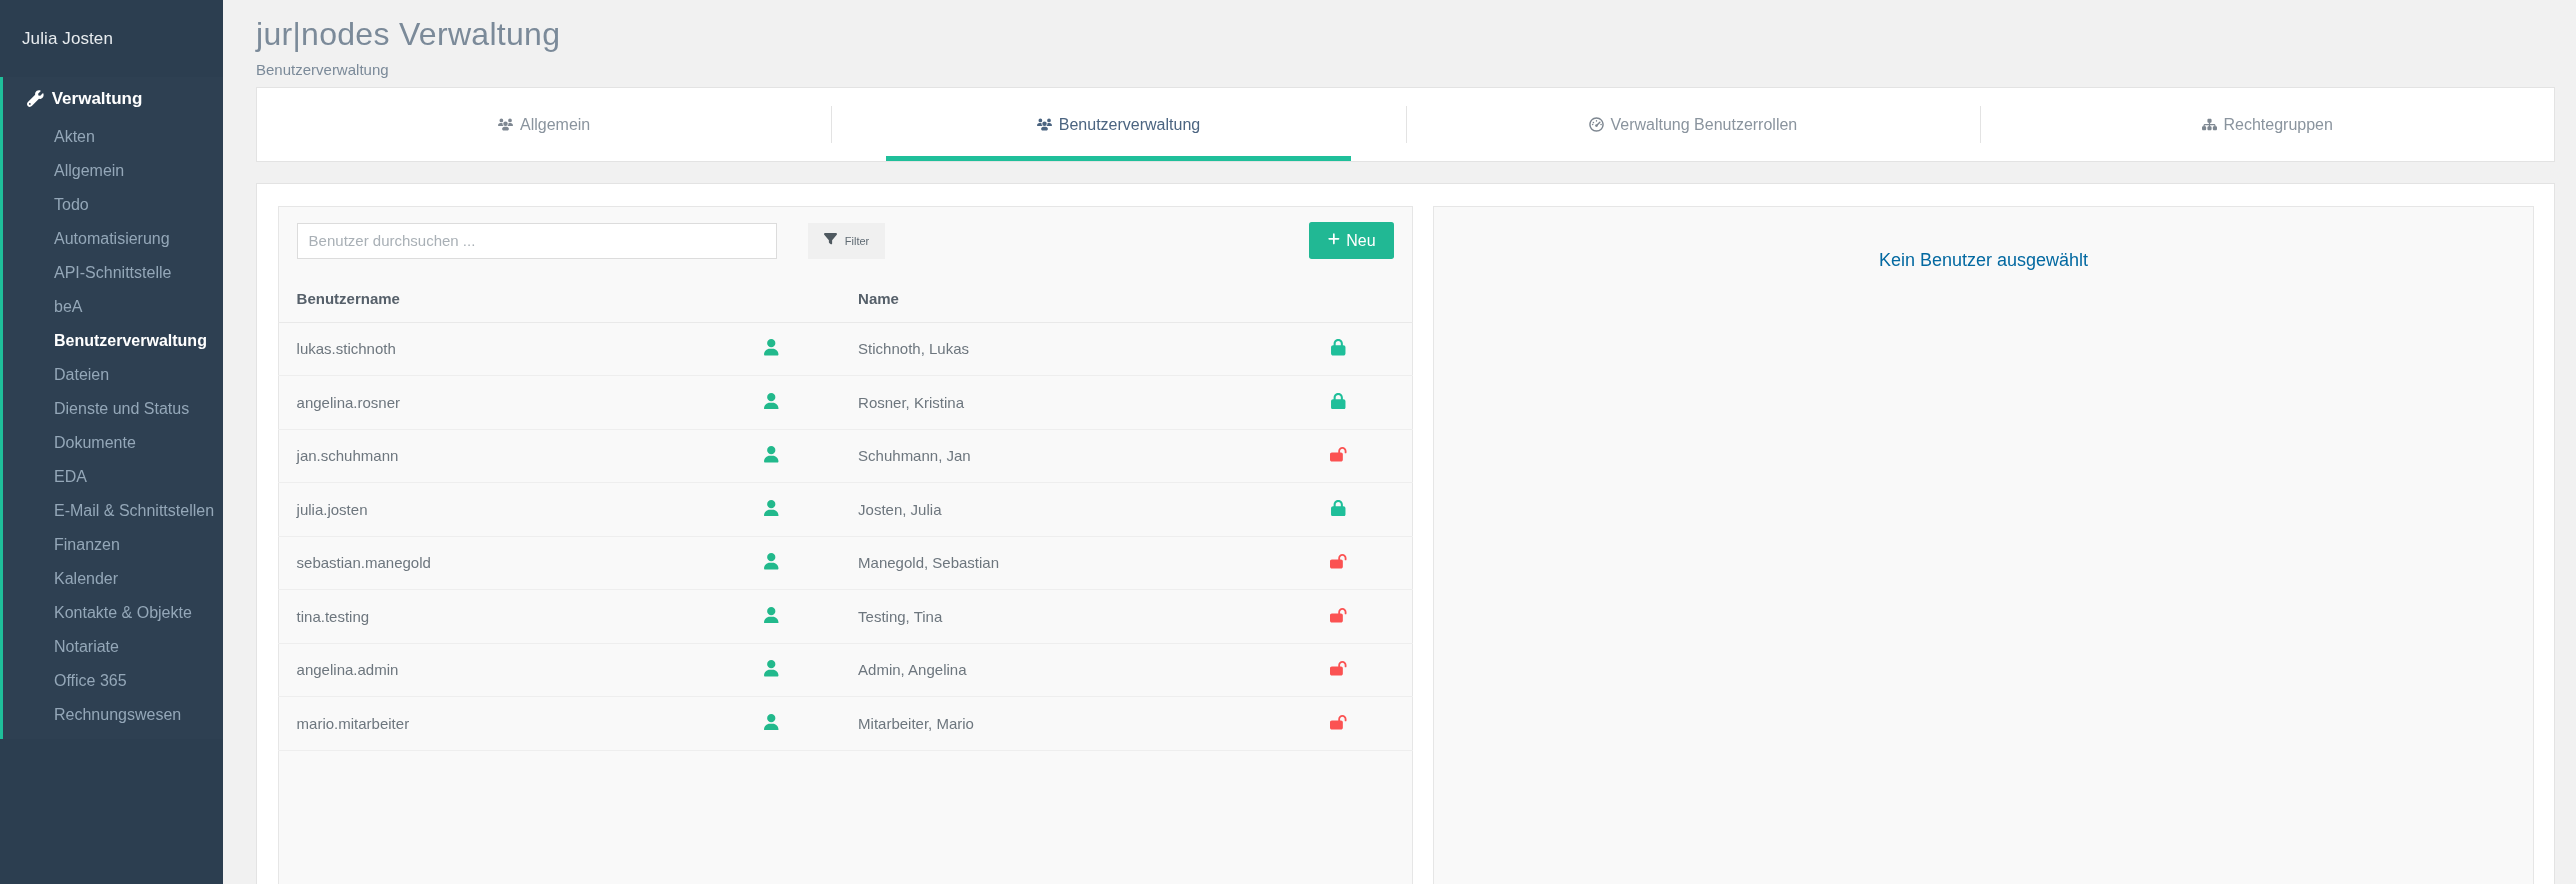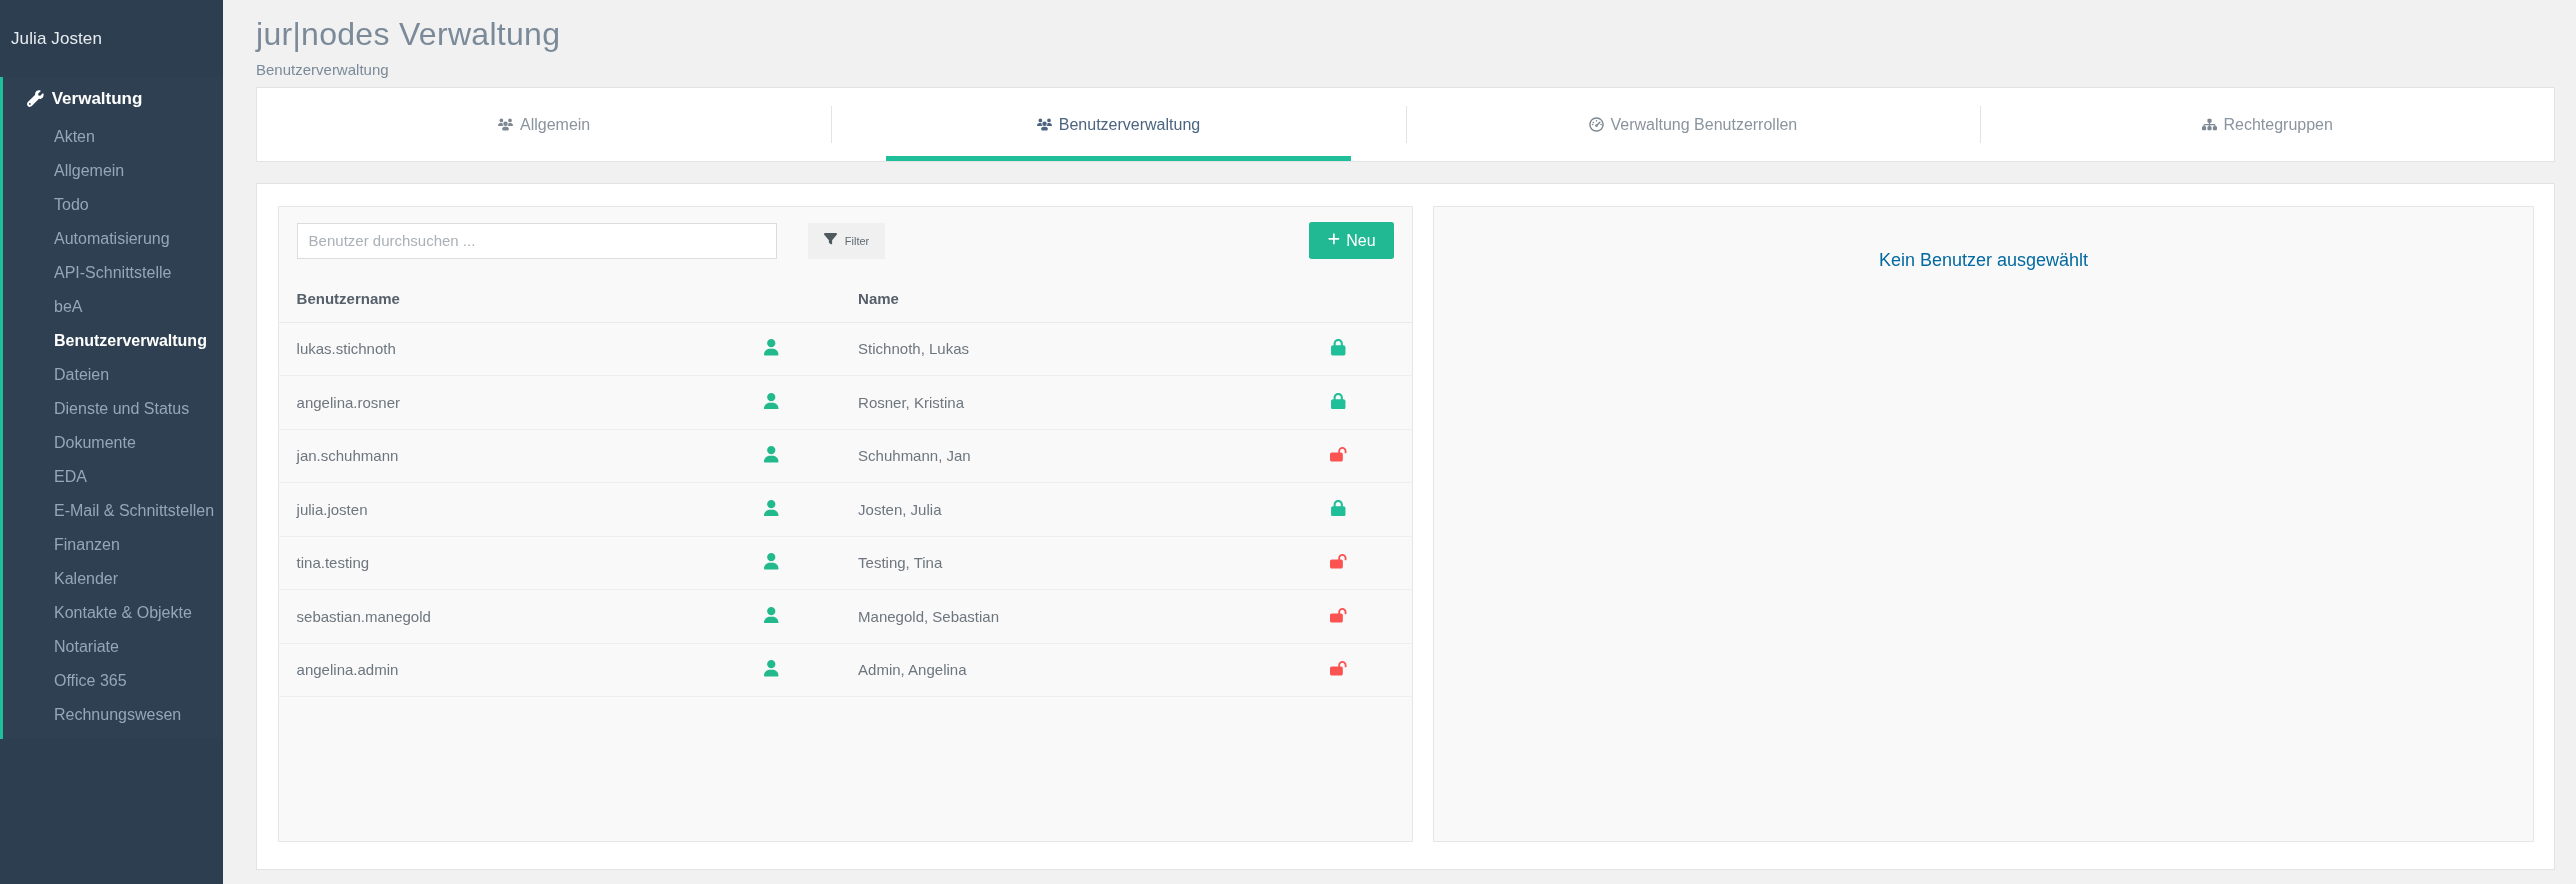--- a/index.html
+++ b/index.html
@@ -13,21 +13,21 @@
 
   
   .sidebar {
     width: 223px; height: 884px; flex: 0 0 223px;
     background: #2c3e50;
     position: relative;
   }
   .sidebar-user {
     height: 77px;
     display: flex; align-items: center;
-    padding-left: 11px;
+    padding-left: 22px;
     color: #e8ecef;
     font-size: 17px;
     letter-spacing: 0.1px;
     background: #2c3e50;
   }
   .sidebar-nav {
     position: relative;
     border-left: 3.4px solid #1fbf9a;
     background: #2e4052;
     padding-bottom: 6.9px;
@@ -340,45 +340,55 @@
                   <td class="col-user">julia.josten</td>
                   <td class="col-uicon"><svg width="16.5" height="16.5" viewBox="0 0 448 512" fill="#22b98c">
                       <path d="M224 256A128 128 0 1 0 224 0a128 128 0 1 0 0 256zm-45.7 48C79.8 304 0 383.8 0 482.3C0 498.7 13.3 512 29.7 512H418.3c16.4 0 29.7-13.3 29.7-29.7C448 383.8 368.2 304 269.7 304H178.3z"></path>
                     </svg></td>
                   <td class="col-name">Josten, Julia</td>
                   <td class="col-lock"><svg width="16.5" height="16.5" viewBox="0 0 448 512" fill="#1fbf9a">
                       <path d="M144 144v48H304V144c0-44.2-35.8-80-80-80s-80 35.8-80 80zM80 192V144C80 64.5 144.5 0 224 0s144 64.5 144 144v48h16c35.3 0 64 28.7 64 64V448c0 35.3-28.7 64-64 64H64c-35.3 0-64-28.7-64-64V256c0-35.3 28.7-64 64-64H80z"></path>
                     </svg></td>
                 </tr>
                 <tr>
+                  <td class="col-user">sebastian.manegold</td>
+                  <td class="col-uicon"><svg width="16.5" height="16.5" viewBox="0 0 448 512" fill="#22b98c">
+                      <path d="M224 256A128 128 0 1 0 224 0a128 128 0 1 0 0 256zm-45.7 48C79.8 304 0 383.8 0 482.3C0 498.7 13.3 512 29.7 512H418.3c16.4 0 29.7-13.3 29.7-29.7C448 383.8 368.2 304 269.7 304H178.3z"></path>
+                    </svg></td>
+                  <td class="col-name">Manegold, Sebastian</td>
+                  <td class="col-lock"><svg width="16.5" height="16.5" viewBox="0 0 576 512" fill="#fb5252">
+                      <path d="M352 144c0-44.2 35.8-80 80-80s80 35.8 80 80v48c0 17.7 14.3 32 32 32s32-14.3 32-32V144C576 64.5 511.5 0 432 0S288 64.5 288 144v48H64c-35.3 0-64 28.7-64 64V448c0 35.3 28.7 64 64 64H384c35.3 0 64-28.7 64-64V256c0-35.3-28.7-64-64-64H352V144z"></path>
+                    </svg></td>
+                </tr>
+                <tr>
                   <td class="col-user">tina.testing</td>
                   <td class="col-uicon"><svg width="16.5" height="16.5" viewBox="0 0 448 512" fill="#22b98c">
                       <path d="M224 256A128 128 0 1 0 224 0a128 128 0 1 0 0 256zm-45.7 48C79.8 304 0 383.8 0 482.3C0 498.7 13.3 512 29.7 512H418.3c16.4 0 29.7-13.3 29.7-29.7C448 383.8 368.2 304 269.7 304H178.3z"></path>
                     </svg></td>
                   <td class="col-name">Testing, Tina</td>
                   <td class="col-lock"><svg width="16.5" height="16.5" viewBox="0 0 576 512" fill="#fb5252">
                       <path d="M352 144c0-44.2 35.8-80 80-80s80 35.8 80 80v48c0 17.7 14.3 32 32 32s32-14.3 32-32V144C576 64.5 511.5 0 432 0S288 64.5 288 144v48H64c-35.3 0-64 28.7-64 64V448c0 35.3 28.7 64 64 64H384c35.3 0 64-28.7 64-64V256c0-35.3-28.7-64-64-64H352V144z"></path>
                     </svg></td>
                 </tr>
                 <tr>
-                  <td class="col-user">sebastian.manegold</td>
-                  <td class="col-uicon"><svg width="16.5" height="16.5" viewBox="0 0 448 512" fill="#22b98c">
-                      <path d="M224 256A128 128 0 1 0 224 0a128 128 0 1 0 0 256zm-45.7 48C79.8 304 0 383.8 0 482.3C0 498.7 13.3 512 29.7 512H418.3c16.4 0 29.7-13.3 29.7-29.7C448 383.8 368.2 304 269.7 304H178.3z"></path>
-                    </svg></td>
-                  <td class="col-name">Manegold, Sebastian</td>
+                  <td class="col-user">angelina.admin</td>
+                  <td class="col-uicon"><svg width="16.5" height="16.5" viewBox="0 0 448 512" fill="#22b98c">
+                      <path d="M224 256A128 128 0 1 0 224 0a128 128 0 1 0 0 256zm-45.7 48C79.8 304 0 383.8 0 482.3C0 498.7 13.3 512 29.7 512H418.3c16.4 0 29.7-13.3 29.7-29.7C448 383.8 368.2 304 269.7 304H178.3z"></path>
+                    </svg></td>
+                  <td class="col-name">Admin, Angelina</td>
                   <td class="col-lock"><svg width="16.5" height="16.5" viewBox="0 0 576 512" fill="#fb5252">
                       <path d="M352 144c0-44.2 35.8-80 80-80s80 35.8 80 80v48c0 17.7 14.3 32 32 32s32-14.3 32-32V144C576 64.5 511.5 0 432 0S288 64.5 288 144v48H64c-35.3 0-64 28.7-64 64V448c0 35.3 28.7 64 64 64H384c35.3 0 64-28.7 64-64V256c0-35.3-28.7-64-64-64H352V144z"></path>
                     </svg></td>
                 </tr>
                 <tr>
-                  <td class="col-user">angelina.admin</td>
-                  <td class="col-uicon"><svg width="16.5" height="16.5" viewBox="0 0 448 512" fill="#22b98c">
-                      <path d="M224 256A128 128 0 1 0 224 0a128 128 0 1 0 0 256zm-45.7 48C79.8 304 0 383.8 0 482.3C0 498.7 13.3 512 29.7 512H418.3c16.4 0 29.7-13.3 29.7-29.7C448 383.8 368.2 304 269.7 304H178.3z"></path>
-                    </svg></td>
-                  <td class="col-name">Admin, Angelina</td>
+                  <td class="col-user">mario.mitarbeiter</td>
+                  <td class="col-uicon"><svg width="16.5" height="16.5" viewBox="0 0 448 512" fill="#22b98c">
+                      <path d="M224 256A128 128 0 1 0 224 0a128 128 0 1 0 0 256zm-45.7 48C79.8 304 0 383.8 0 482.3C0 498.7 13.3 512 29.7 512H418.3c16.4 0 29.7-13.3 29.7-29.7C448 383.8 368.2 304 269.7 304H178.3z"></path>
+                    </svg></td>
+                  <td class="col-name">Mitarbeiter, Mario</td>
                   <td class="col-lock"><svg width="16.5" height="16.5" viewBox="0 0 576 512" fill="#fb5252">
                       <path d="M352 144c0-44.2 35.8-80 80-80s80 35.8 80 80v48c0 17.7 14.3 32 32 32s32-14.3 32-32V144C576 64.5 511.5 0 432 0S288 64.5 288 144v48H64c-35.3 0-64 28.7-64 64V448c0 35.3 28.7 64 64 64H384c35.3 0 64-28.7 64-64V256c0-35.3-28.7-64-64-64H352V144z"></path>
                     </svg></td>
                 </tr>
               </tbody>
           </table>
           <div class="table-fill"></div>
         </section>
 
         <section class="panel-right">

